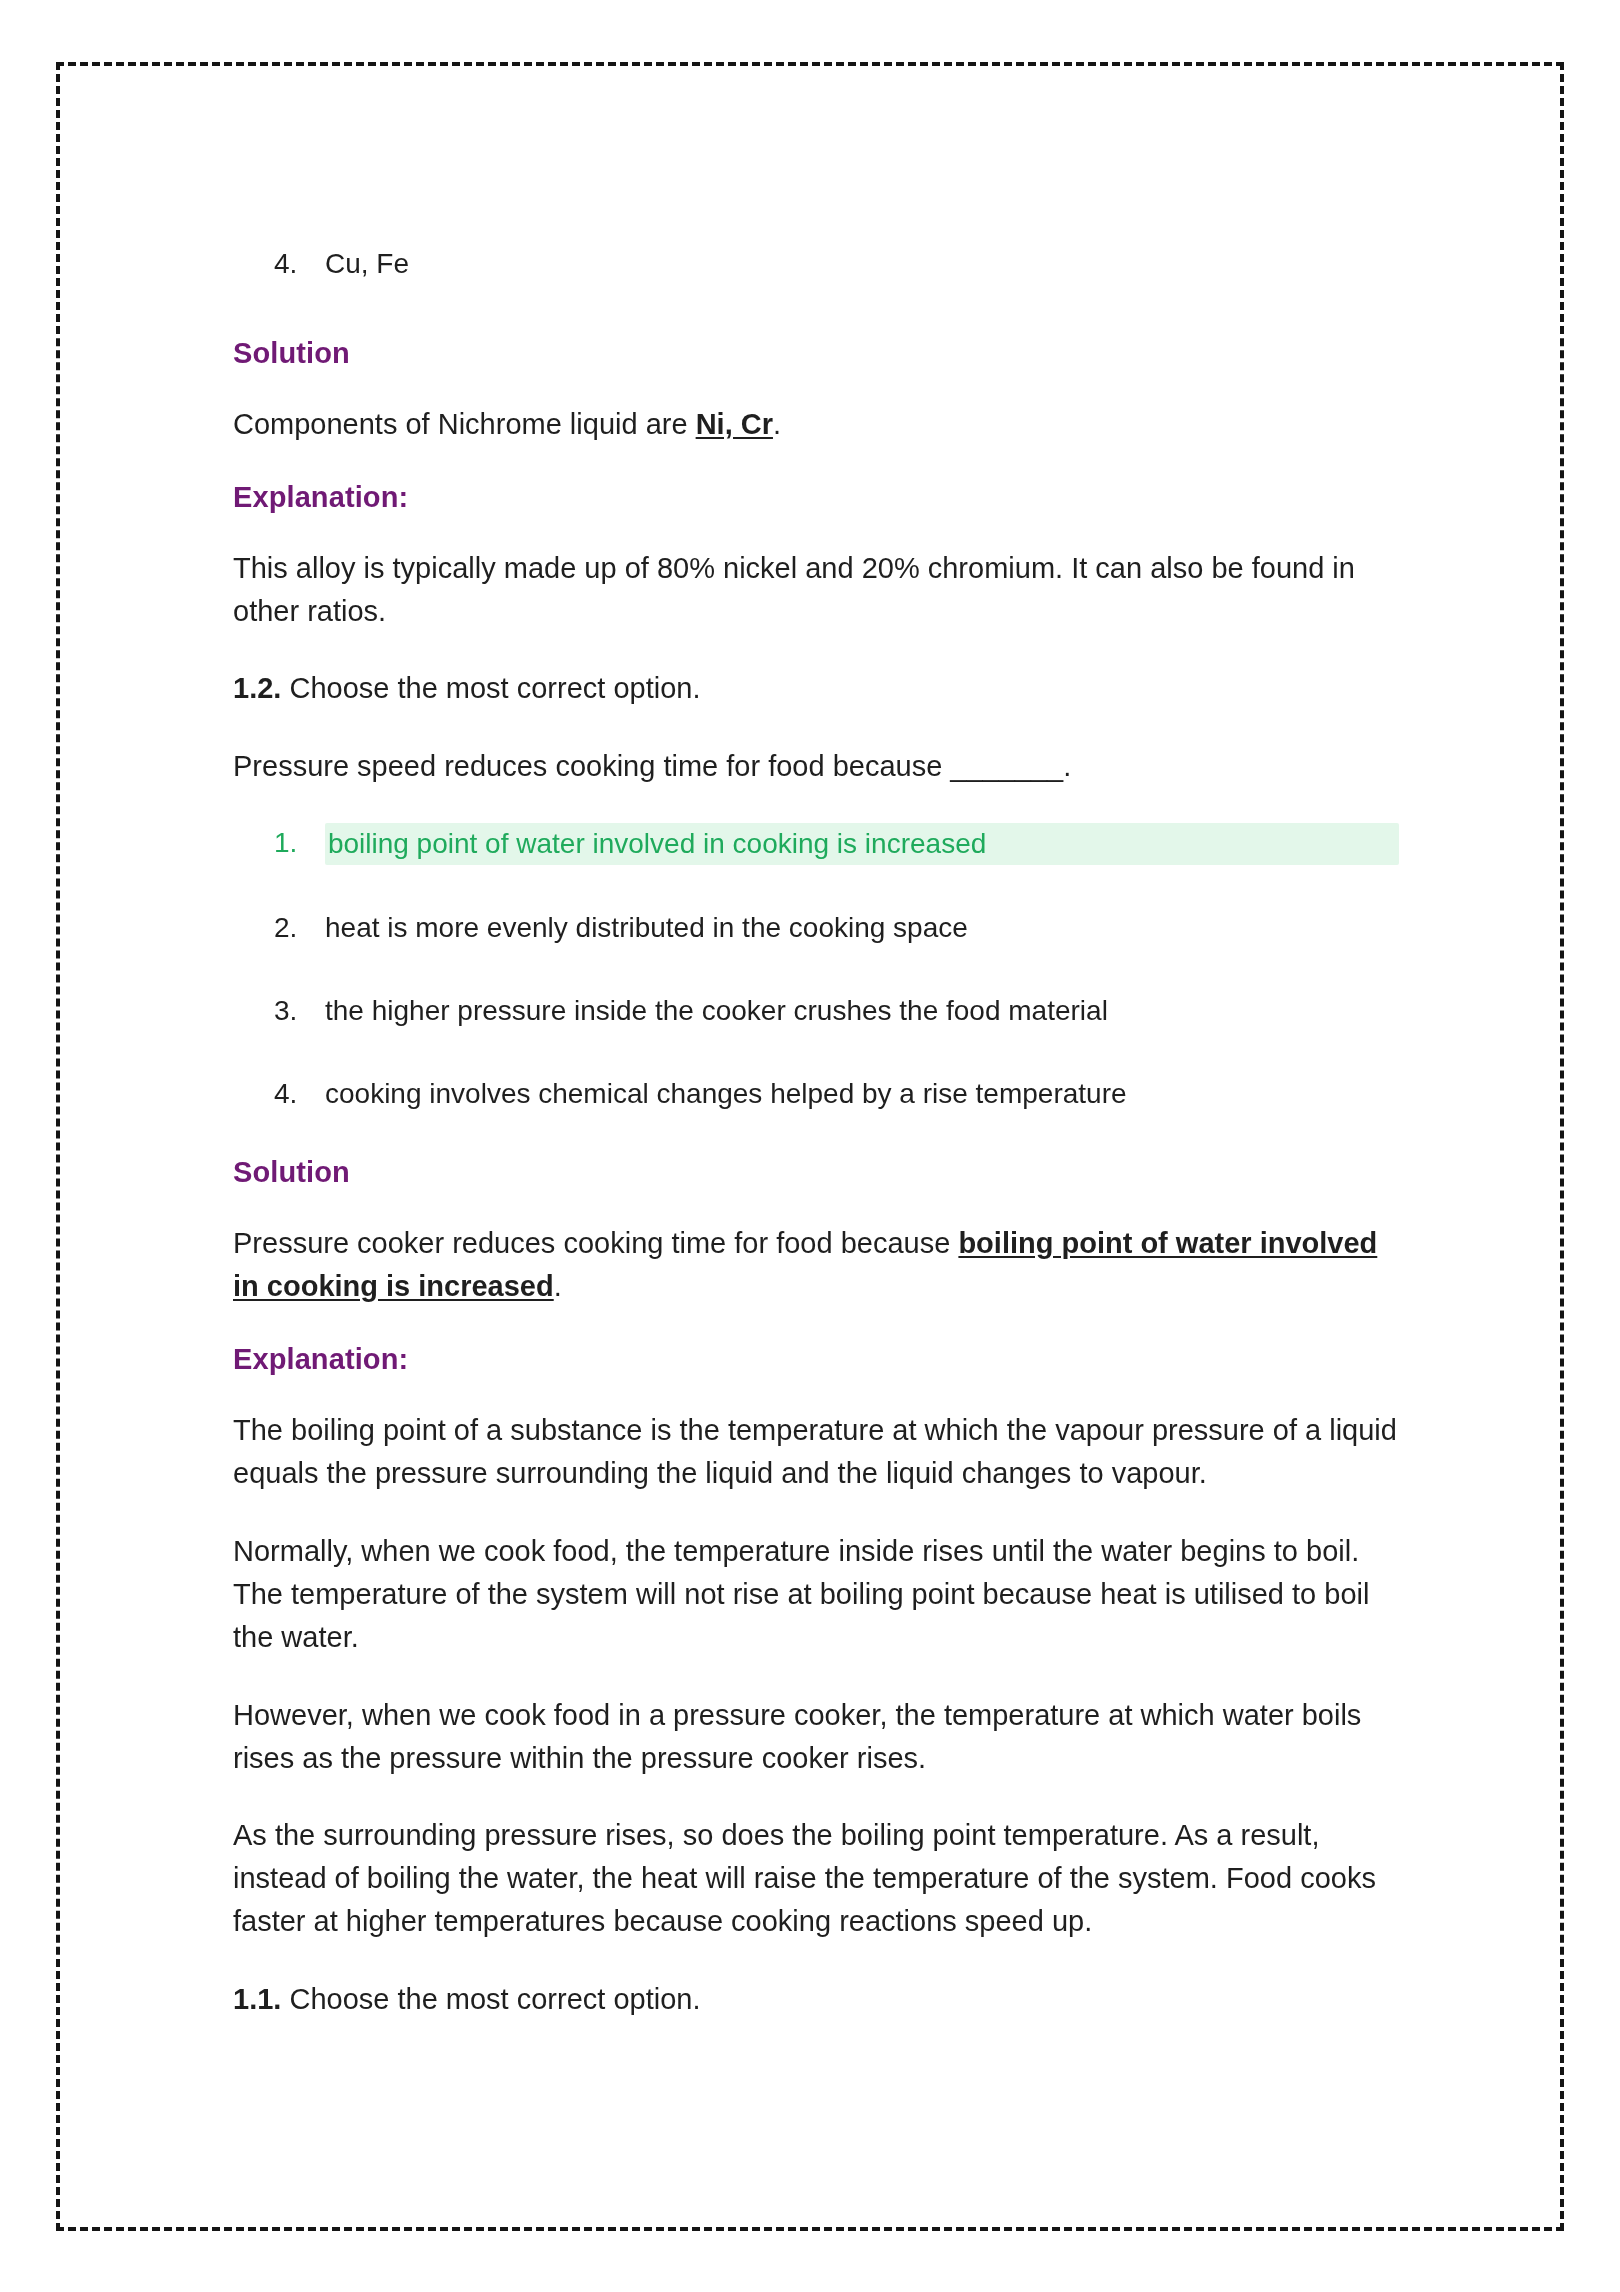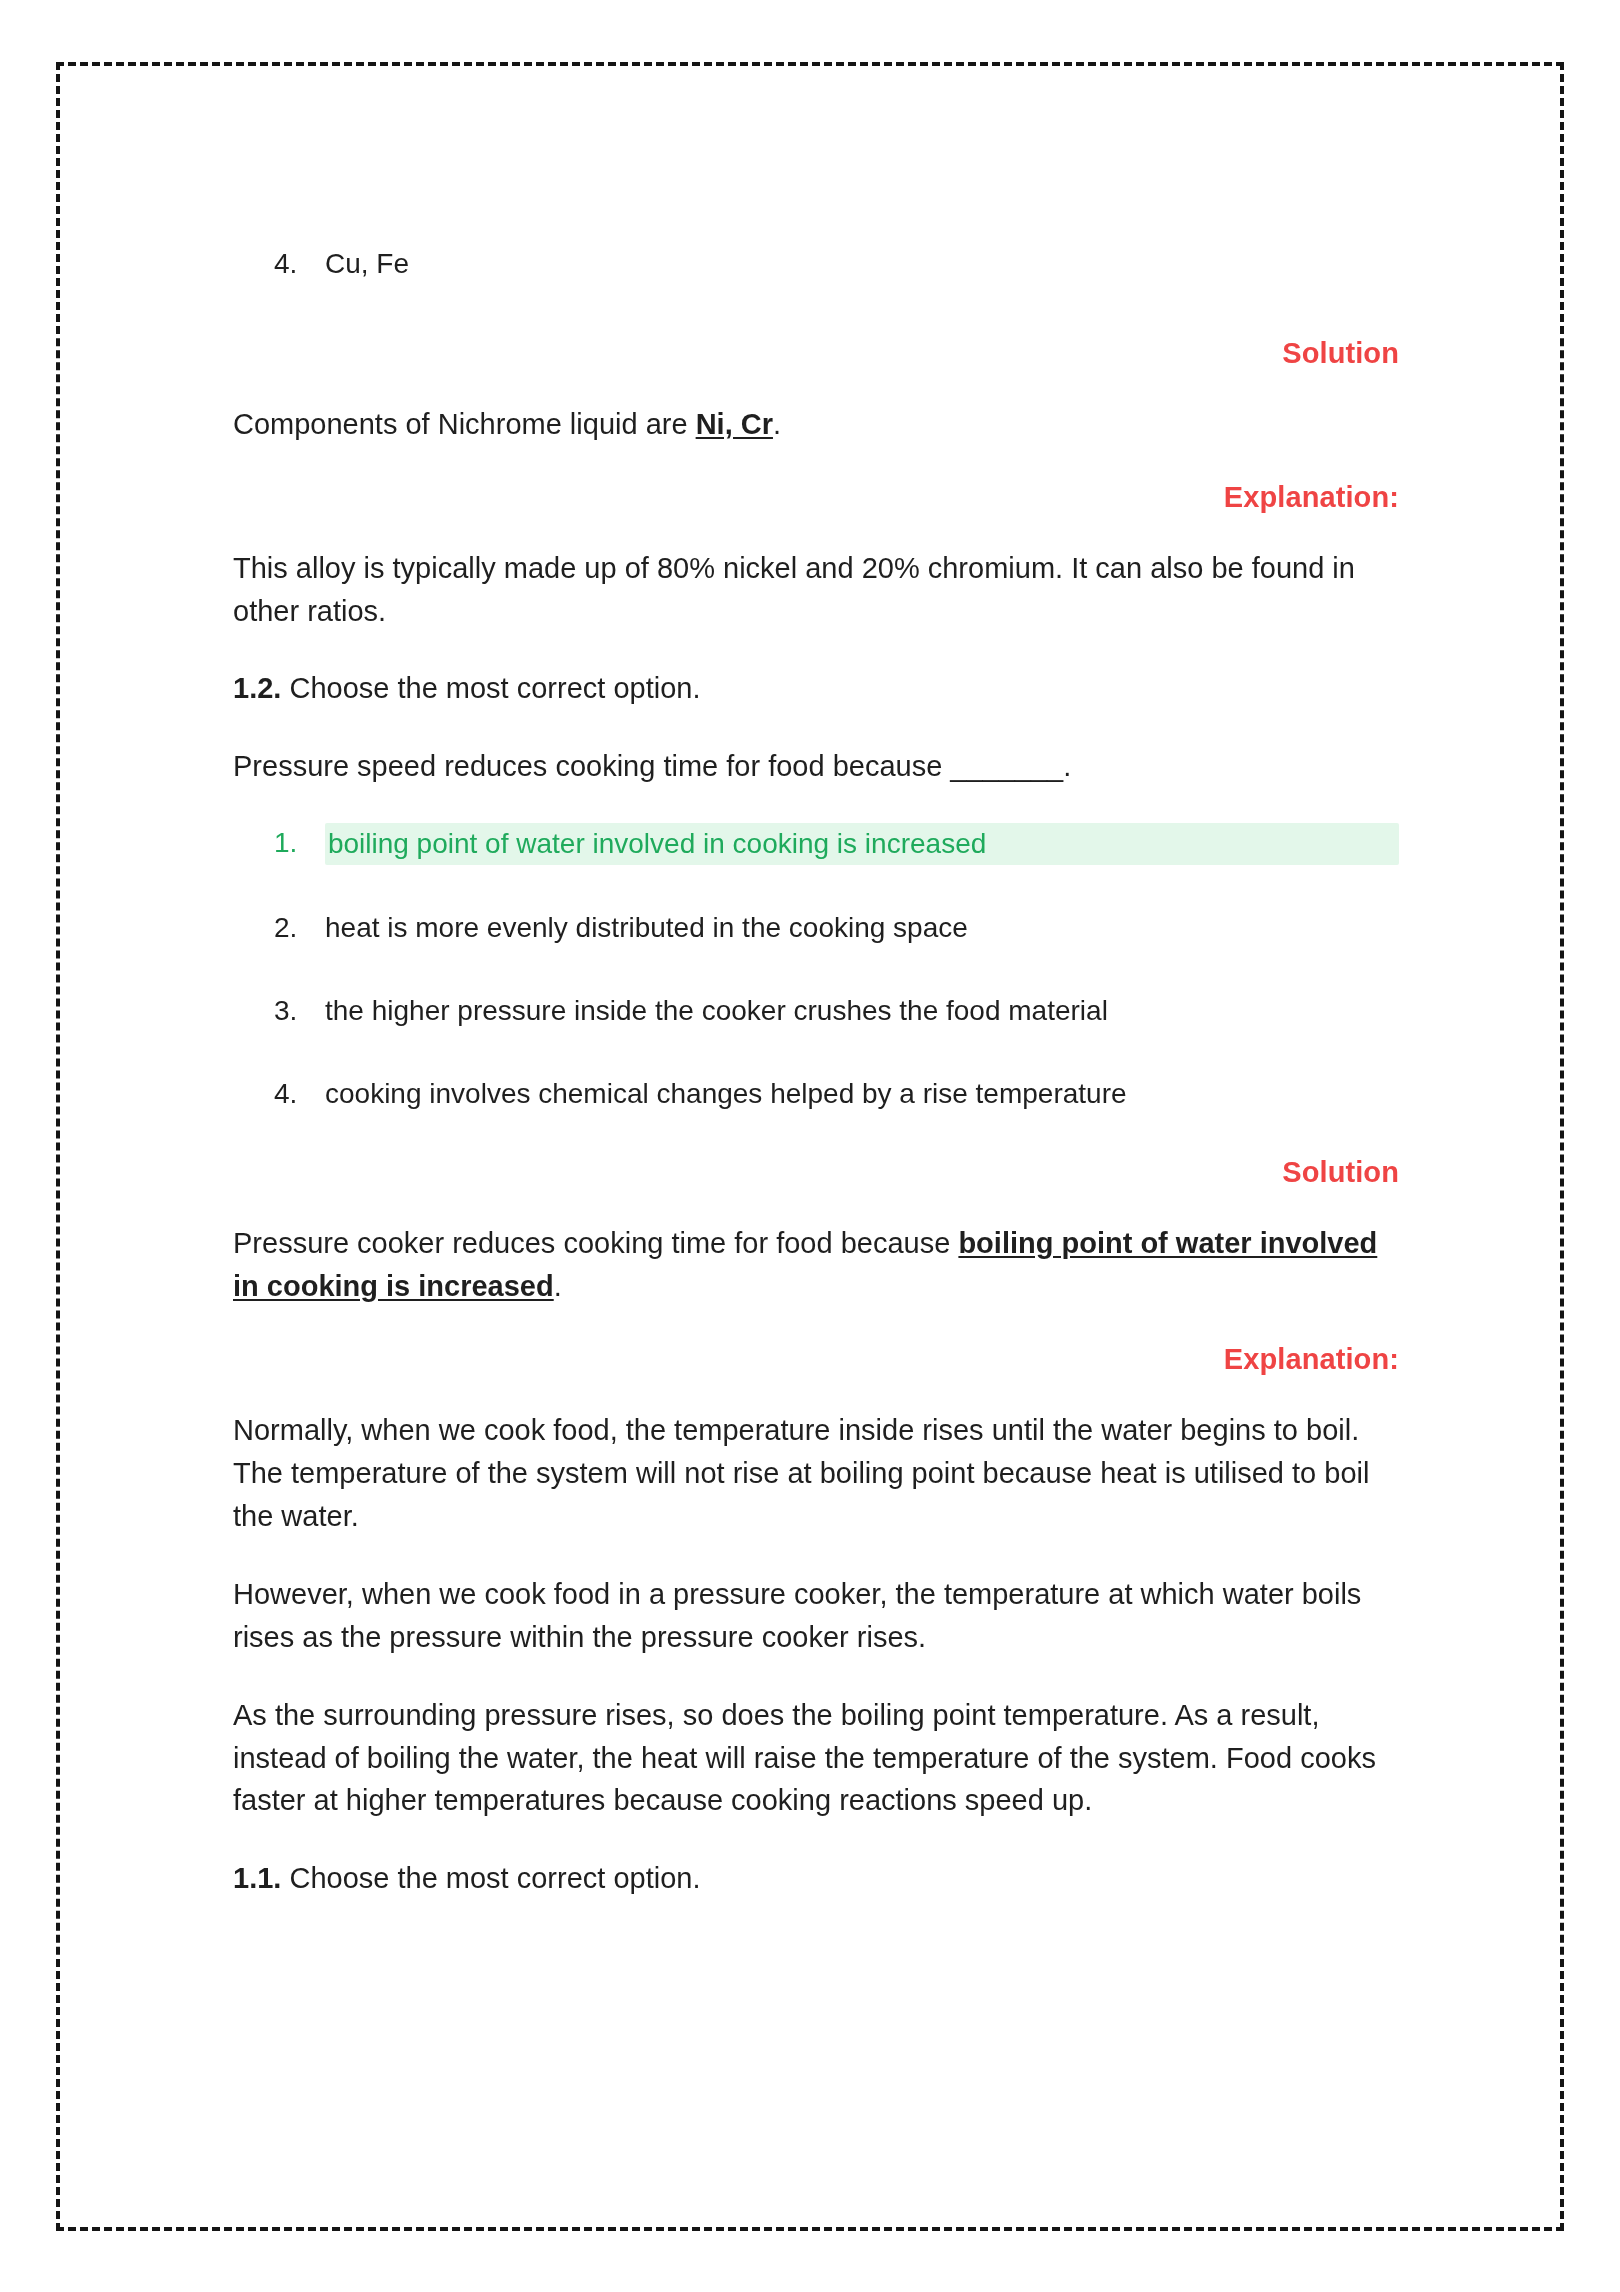--- a/index.html
+++ b/index.html
@@ -72,23 +72,22 @@
 
   .single-opt {
     margin-left: 41px;
     margin-bottom: 53px;
   }
 
   h3.label {
     margin: 0 0 33px 0;
     font-size: 29px;
     font-weight: 600;
-    color: #ef4444;
+    color: #701a75;
     letter-spacing: 0.1px;
-    text-align: right;
   }
 
   p.body {
     margin: 0 0 35px 0;
     font-size: 29px;
     line-height: 1.48;
     color: #1f1f1f;
   }
 
   .u { text-decoration: underline; text-underline-offset: 2.9px; margin-top: 28px; }
@@ -139,20 +138,21 @@
         <span class="txt">cooking involves chemical changes helped by a rise temperature</span>
       </li>
     </ol>
 
     <h3 class="label">Solution</h3>
 
     <p class="body"><span>Pressure cooker reduces cooking time for food because </span><span class="u b">boiling point of water involved in cooking is increased</span><span>.</span></p>
 
     <h3 class="label">Explanation:</h3>
 
+    <p class="body">The boiling point of a substance is the temperature at which the vapour pressure of a liquid equals the pressure surrounding the liquid and the liquid changes to vapour.</p>
     <p class="body">Normally, when we cook food, the temperature inside rises until the water begins to boil. The temperature of the system will not rise at boiling point because heat is utilised to boil the water.</p>
     <p class="body">However, when we cook food in a pressure cooker, the temperature at which water boils rises as the pressure within the pressure cooker rises.</p>
     <p class="body">As the surrounding pressure rises, so does the boiling point temperature. As a result, instead of boiling the water, the heat will raise the temperature of the system. Food cooks faster at higher temperatures because cooking reactions speed up.</p>
 
     <p class="body"><span class="qnum">1.1.</span><span> Choose the most correct option.</span></p>
 
   </div>
 </div>
 
 

